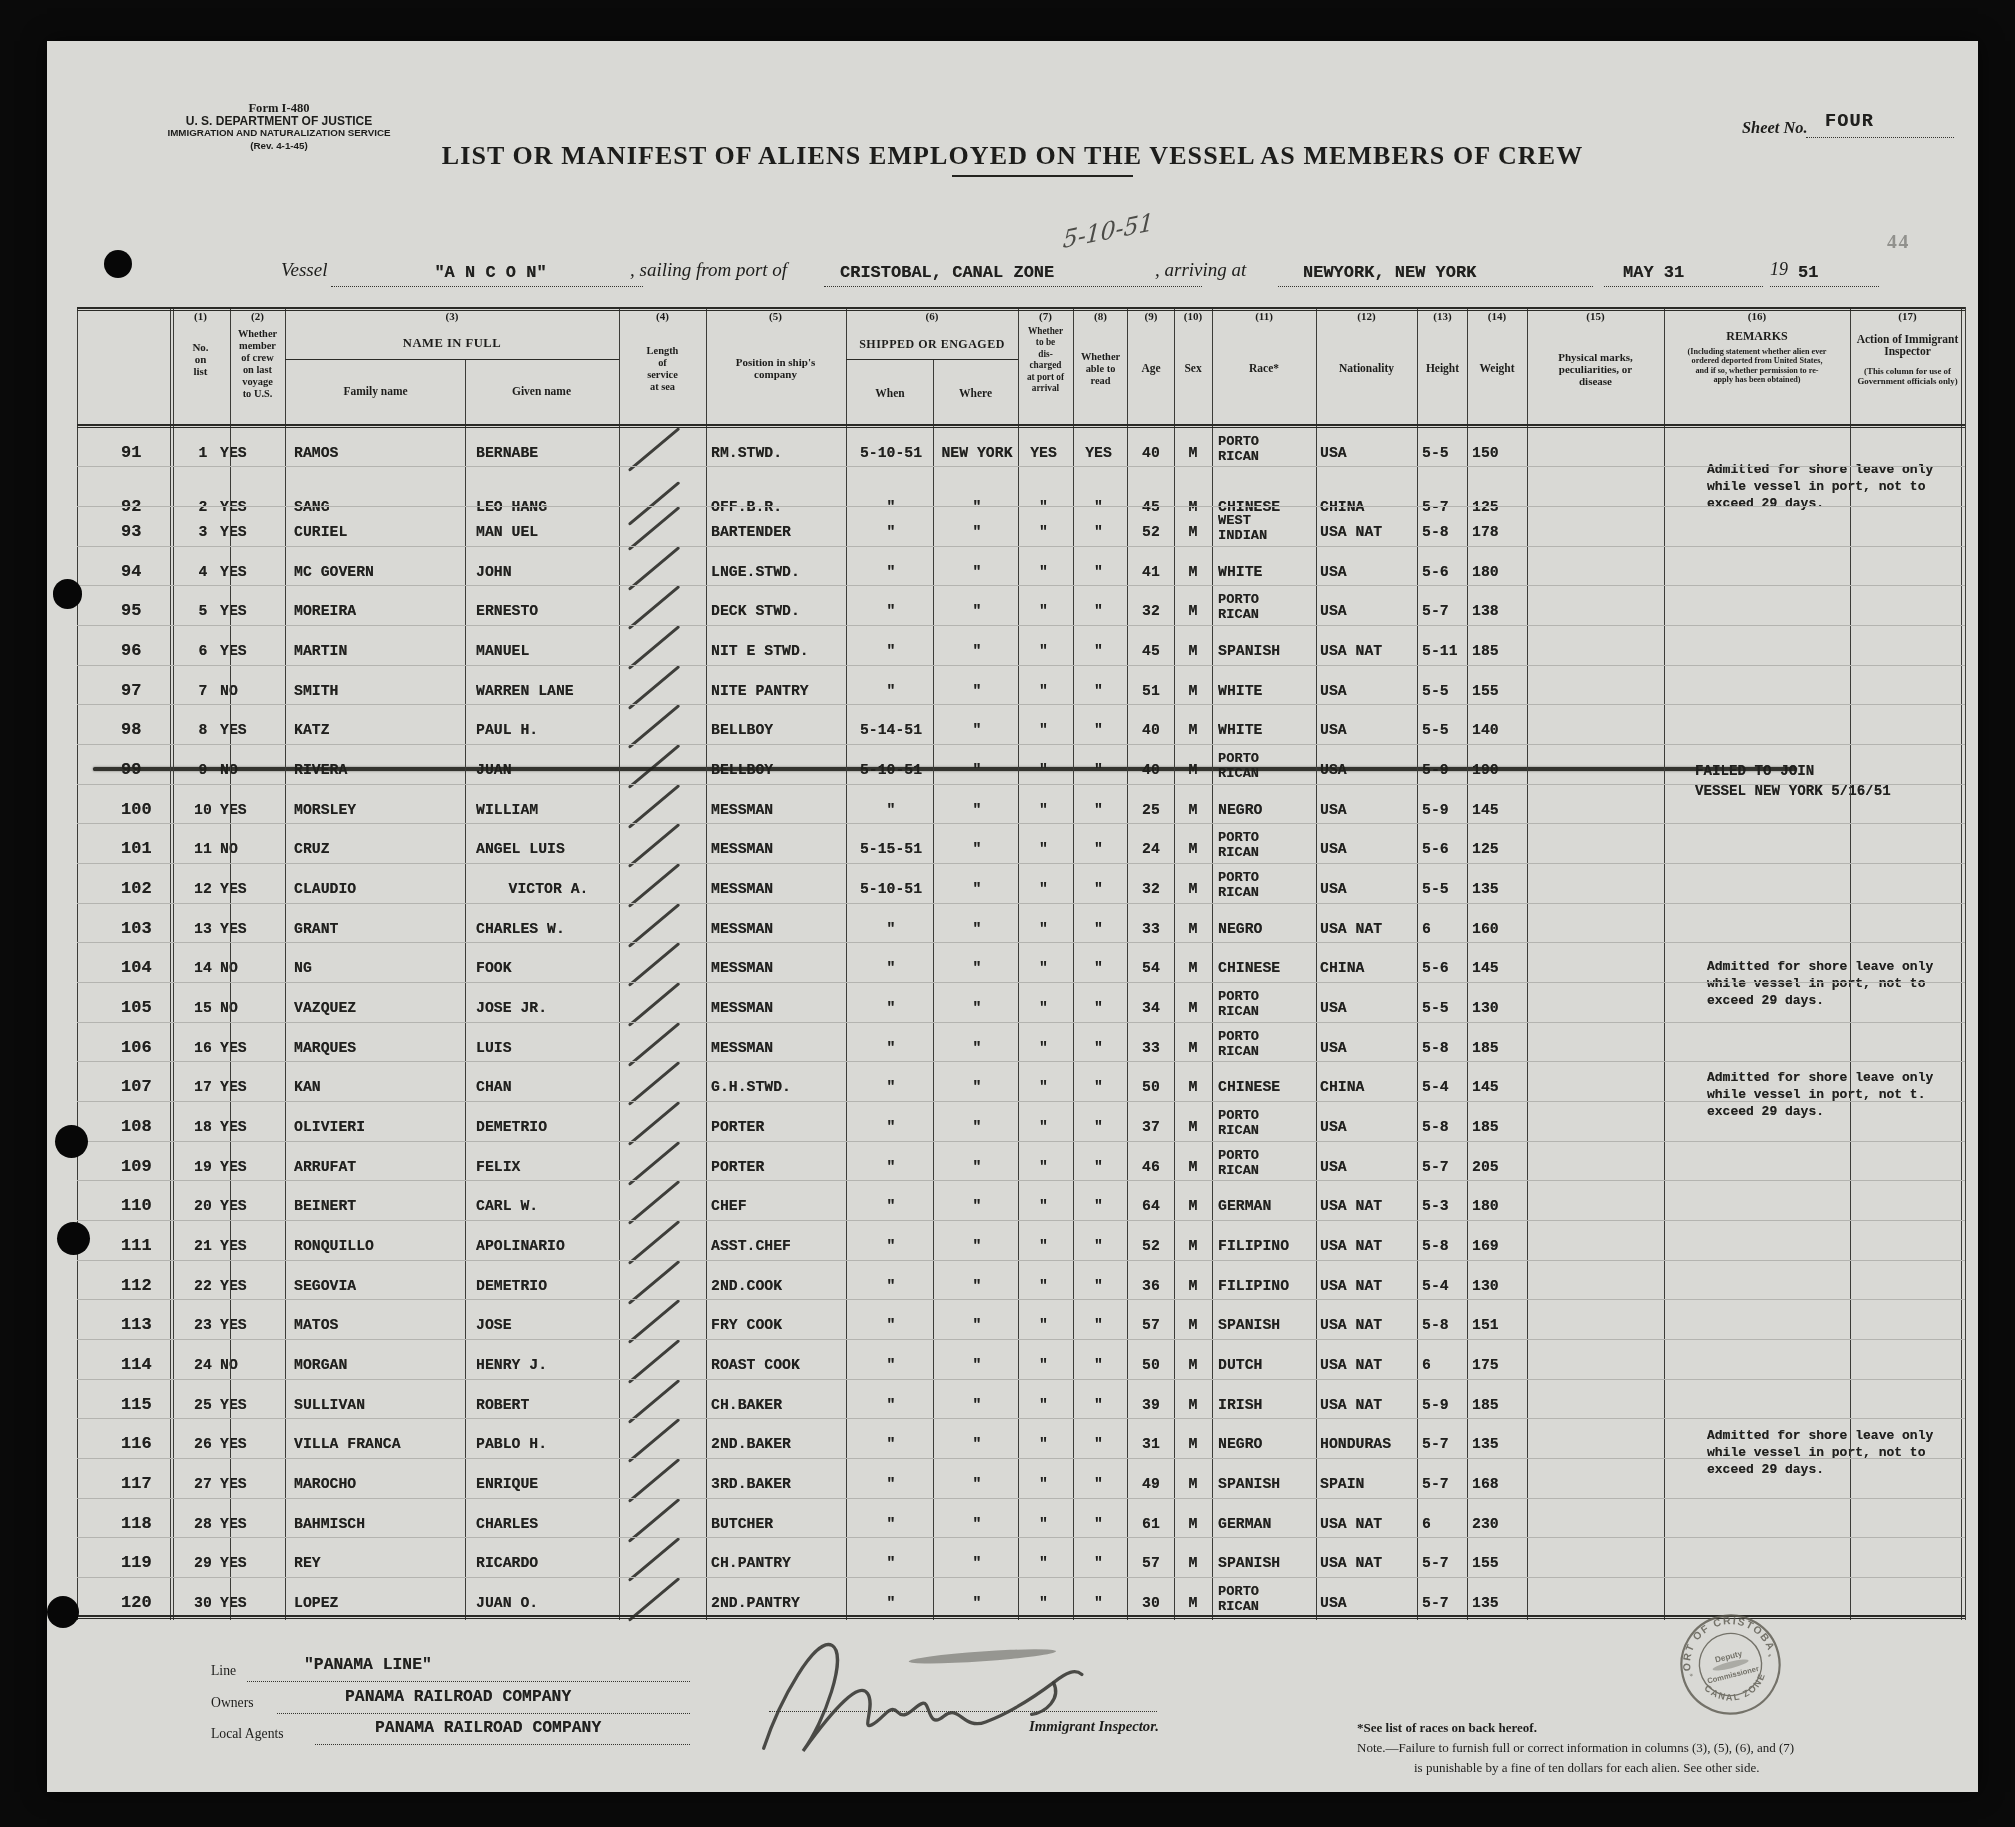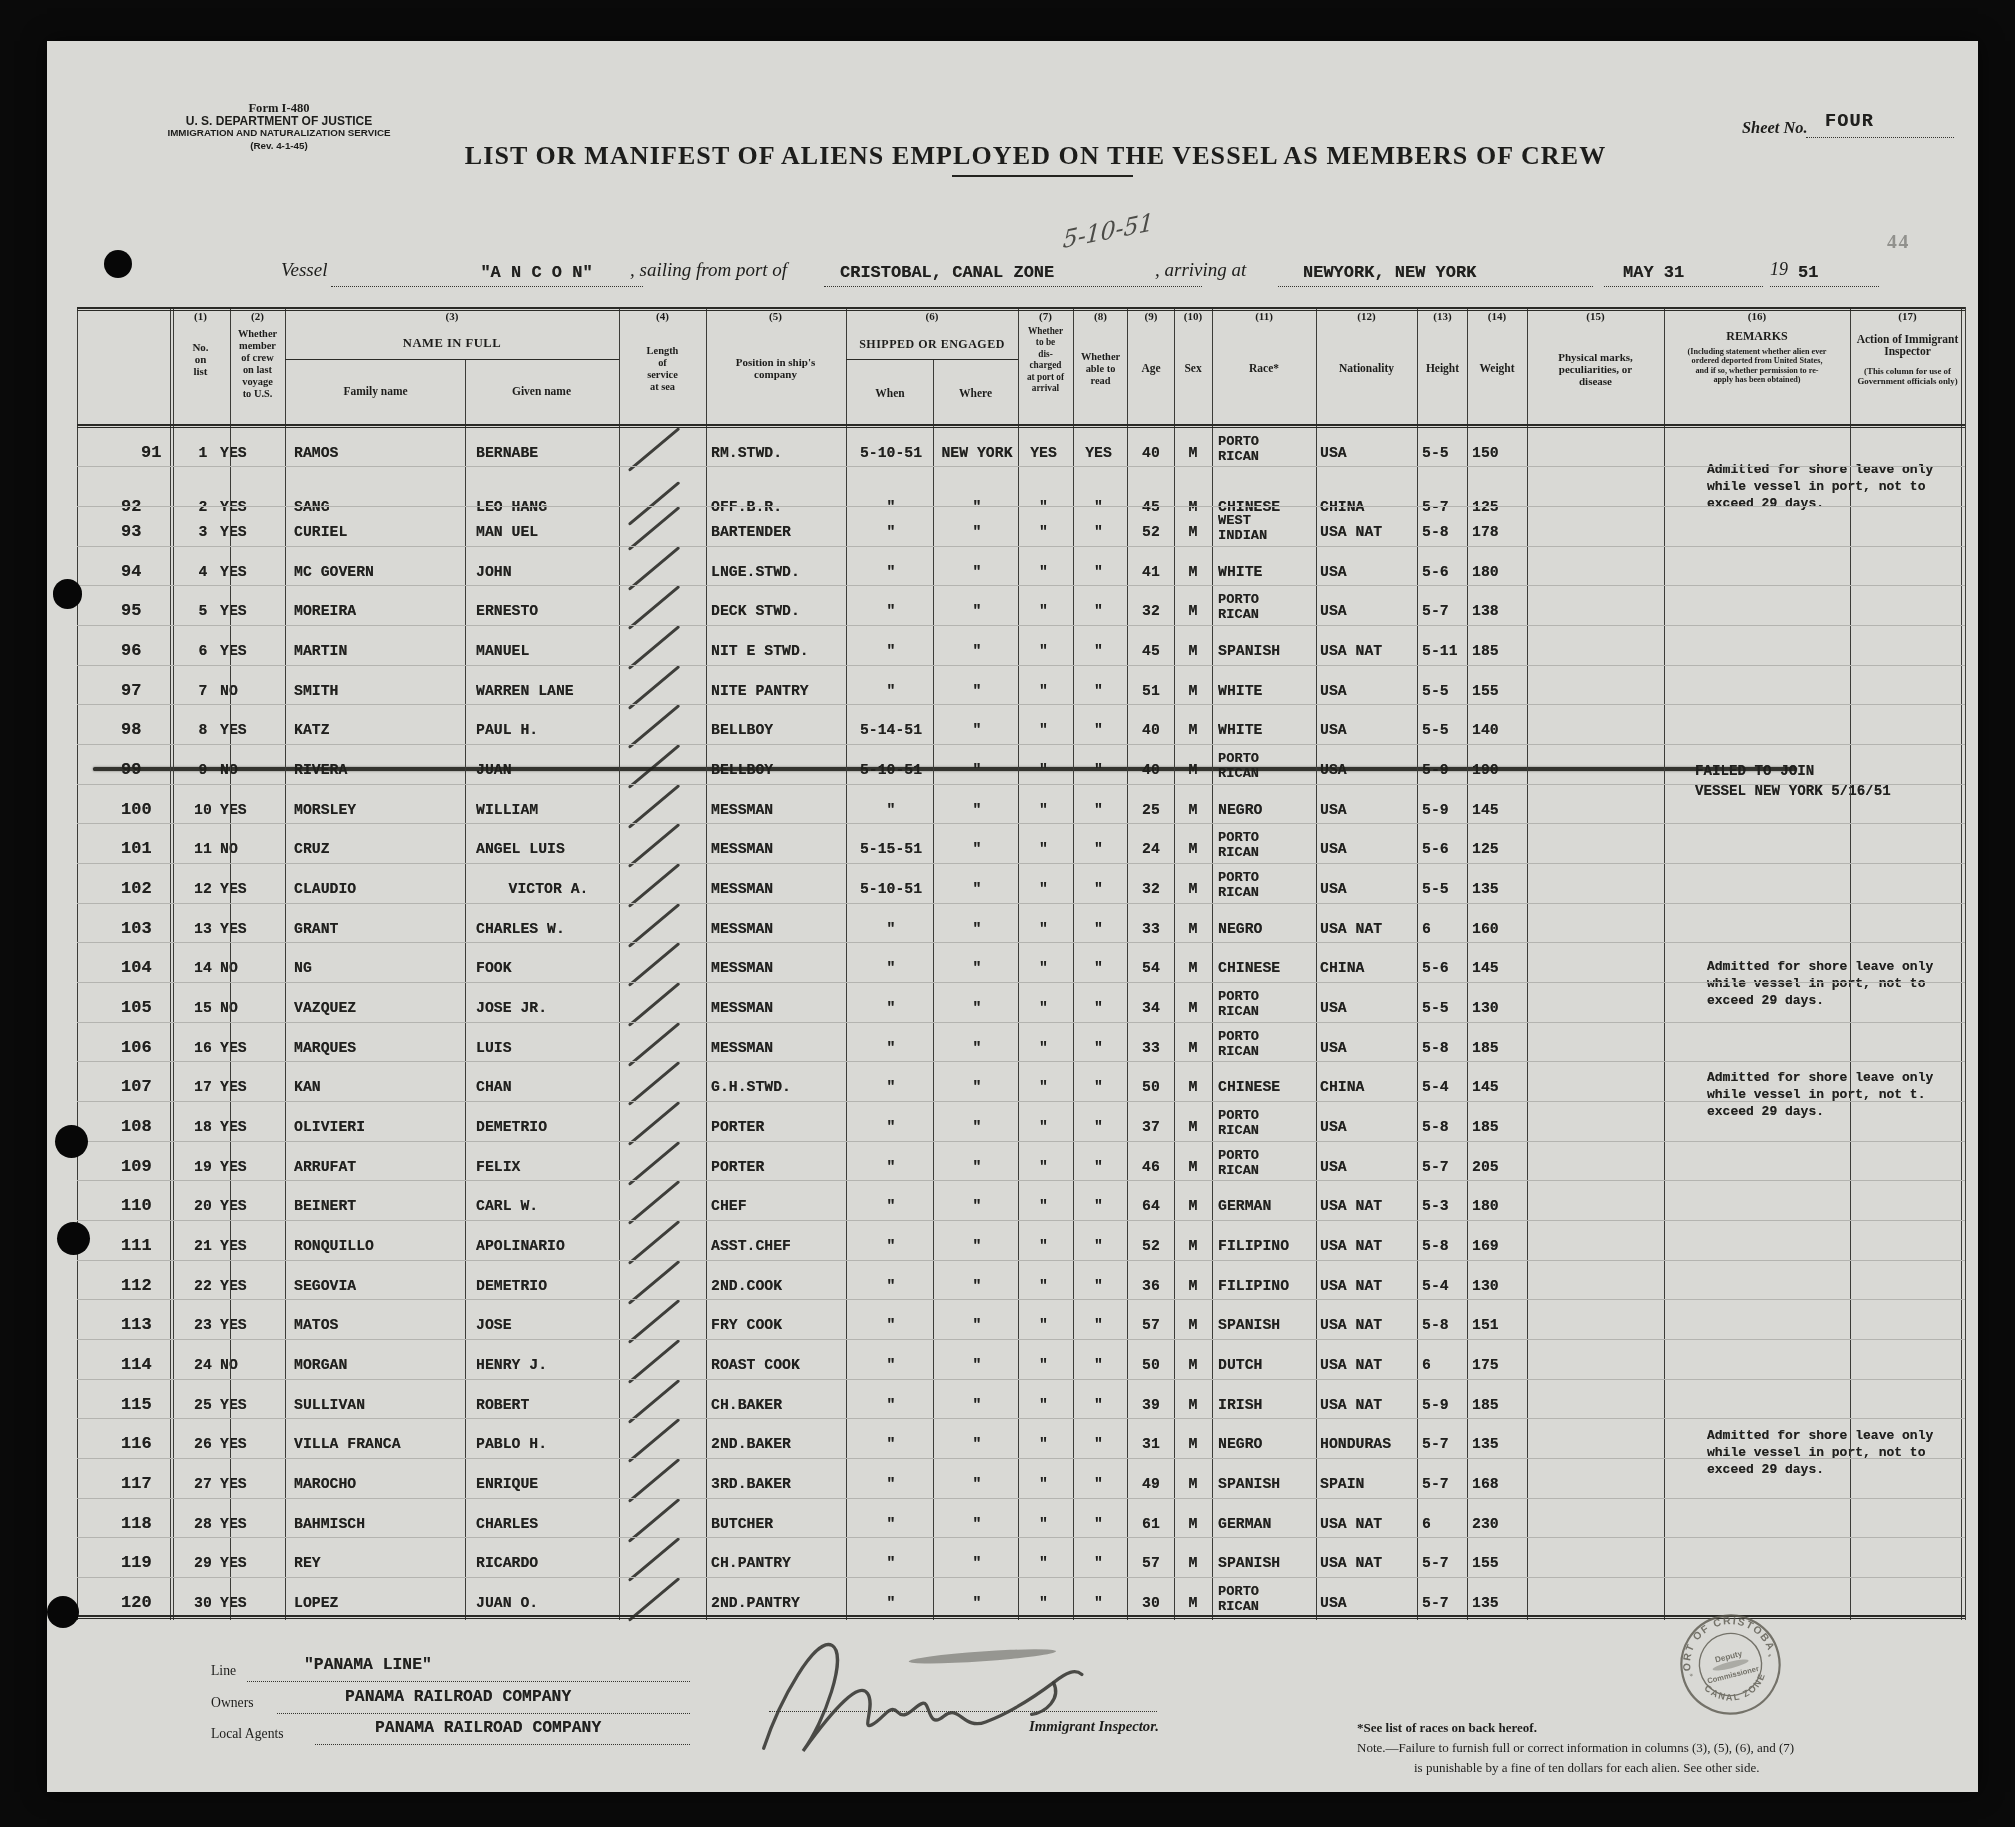--- a/index.html
+++ b/index.html
@@ -1,21 +1,21 @@
 <!DOCTYPE html>
 <html style="font-size:8.8px"><head>
 <meta charset="utf-8">
 <style>
   html,body{margin:0;padding:0;background:#0a0a0a;}
   body{width:2015px;height:1828px;position:relative;overflow:hidden;
        font-family:"Liberation Serif",serif;color:#1d1d1b;}
   .page{position:absolute;left:47px;top:41px;width:1931px;height:1751px;
         background:#d9d9d5;box-shadow:0 0 22px rgba(0,0,0,.6);}
   .abs{position:absolute;}
-  .ctr{text-align:center;padding-left:46px;}
+  .ctr{text-align:center;}
   .serif{font-family:"Liberation Serif",serif;}
   .mono{font-family:"Liberation Mono","DejaVu Sans Mono",monospace;font-weight:bold;
         color:#20201e;text-shadow:0 0 0.5px rgba(25,25,22,.5);}
   .lines{white-space:pre-line;}
   .dots{position:absolute;height:0;border-bottom:1.6px dotted #35352f;}
   
   .form-id{left:90px;top:61px;width:284px;text-align:center;font-weight:bold;
            font-family:"Liberation Sans",sans-serif;line-height:12.6px;}
   .form-id .l1{font-size:12.6px;font-family:"Liberation Serif",serif;}
   .form-id .l2{font-size:12px;}
@@ -158,21 +158,21 @@
 ordered deported from United States,
 and if so, whether permission to re-
 apply has been obtained)</div>
     <div class="hcell lines" style="left:1774px;width:113px;top:26px;font-size:11.5px;">Action of Immigrant
 Inspector</div>
     <div class="hcell lines" style="left:1774px;width:113px;top:59px;font-size:8.8px;line-height:10.4px;">(This column for use of
 Government officials only)</div>
 
     <div id="tbody">
         <div class="row" style="top: 120px;">
-          <span class="cell mono" style="left: 44px; width: 49px; text-align: left; font-size: 17px; margin-left: 20px;">91</span>
+          <span class="cell mono" style="left: 44px; width: 49px; text-align: left; font-size: 17px;">91</span>
           <span class="cell mono" style="left: 104px; width: 44px; text-align: center;">1</span>
           <span class="cell mono" style="left: 143px; width: 57px; text-align: left;">YES</span>
           <span class="cell mono" style="left: 217px; width: 172px; text-align: left;">RAMOS</span>
           <span class="cell mono" style="left: 399px; width: 145px; text-align: left;">BERNABE</span>
           <span class="cell mono" style="left: 634px; width: 134px; text-align: left;">RM.STWD.</span>
           <span class="cell mono" style="left: 773px; width: 82px; text-align: center;">5-10-51</span>
           <span class="cell mono" style="left: 860px; width: 80px; text-align: center;">NEW YORK</span>
           <span class="cell mono" style="left: 942px; width: 49px; text-align: center;">YES</span>
           <span class="cell mono" style="left: 997px; width: 49px; text-align: center;">YES</span>
           <span class="cell mono" style="left: 1052px; width: 44px; text-align: center;">40</span>

